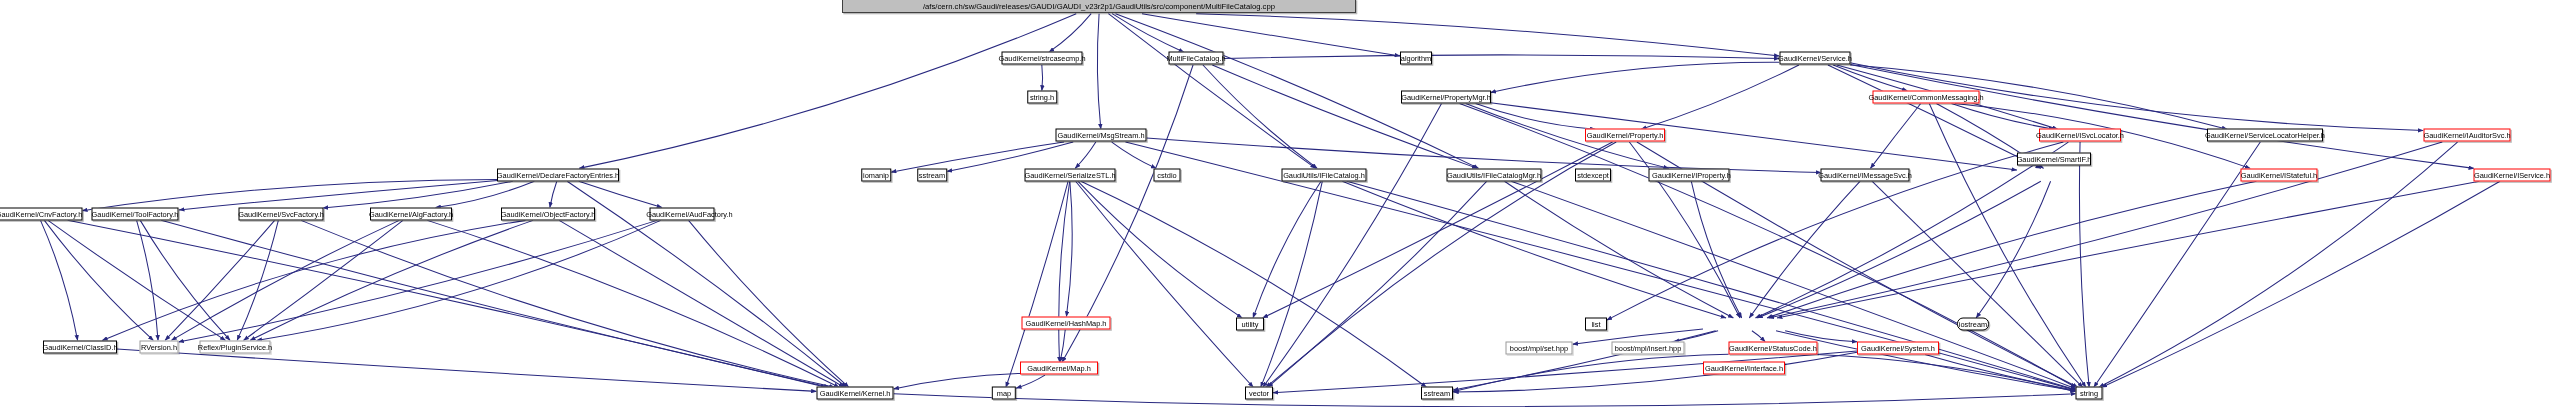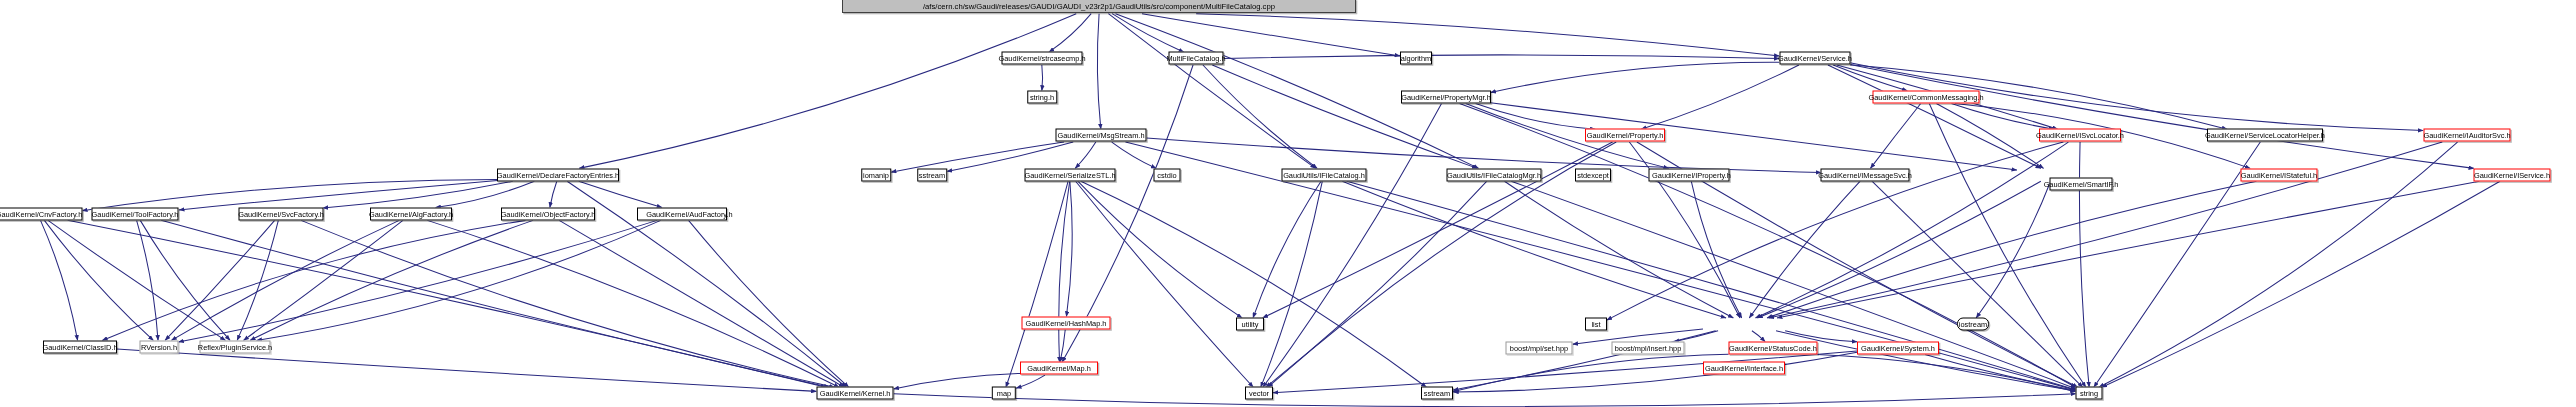--- a/index.html
+++ b/index.html
@@ -225,21 +225,21 @@
       </div>
       <div class="node" style="left: 1593px; top: 175px; width: 36px;">
         <span>stdexcept</span>
       </div>
       <div class="node" style="left: 1689px; top: 175px; width: 81px; padding-left: 8px;">
         <span>GaudiKernel/IProperty.h</span>
       </div>
       <div class="node" style="left: 1865px; top: 175px; width: 89px;">
         <span>GaudiKernel/IMessageSvc.h</span>
       </div>
-      <div class="node" style="left: 2054px; top: 184px; width: 63px; margin-left: 27px;">
+      <div class="node" style="left: 2054px; top: 159px; width: 74px;">
         <span>GaudiKernel/SmartIF.h</span>
       </div>
       <div class="node red" style="left: 2279px; top: 175px; width: 77px;">
         <span>GaudiKernel/IStateful.h</span>
       </div>
       <div class="node red" style="left: 2512px; top: 175px; width: 77px;">
         <span>GaudiKernel/IService.h</span>
       </div>
       <div class="node" style="left: 39px; top: 214px; width: 87px;">
         <span>GaudiKernel/CnvFactory.h</span>
@@ -249,21 +249,21 @@
       </div>
       <div class="node" style="left: 281px; top: 214px; width: 85px;">
         <span>GaudiKernel/SvcFactory.h</span>
       </div>
       <div class="node" style="left: 411px; top: 214px; width: 82px;">
         <span>GaudiKernel/AlgFactory.h</span>
       </div>
       <div class="node" style="left: 548px; top: 214px; width: 94px;">
         <span>GaudiKernel/ObjectFactory.h</span>
       </div>
-      <div class="node" style="left: 682px; top: 214px; width: 90px; padding-left: 18px;">
+      <div class="node" style="left: 682px; top: 214px; width: 65px; padding-left: 18px;">
         <span>GaudiKernel/AudFactory.h</span>
       </div>
       <div class="node red" style="left: 1066px; top: 323px; width: 89px;">
         <span>GaudiKernel/HashMap.h</span>
       </div>
       <div class="node" style="left: 1250px; top: 324px; width: 28px;">
         <span>utility</span>
       </div>
       <div class="node" style="left: 1596px; top: 324px; width: 22px;">
         <span>list</span>

